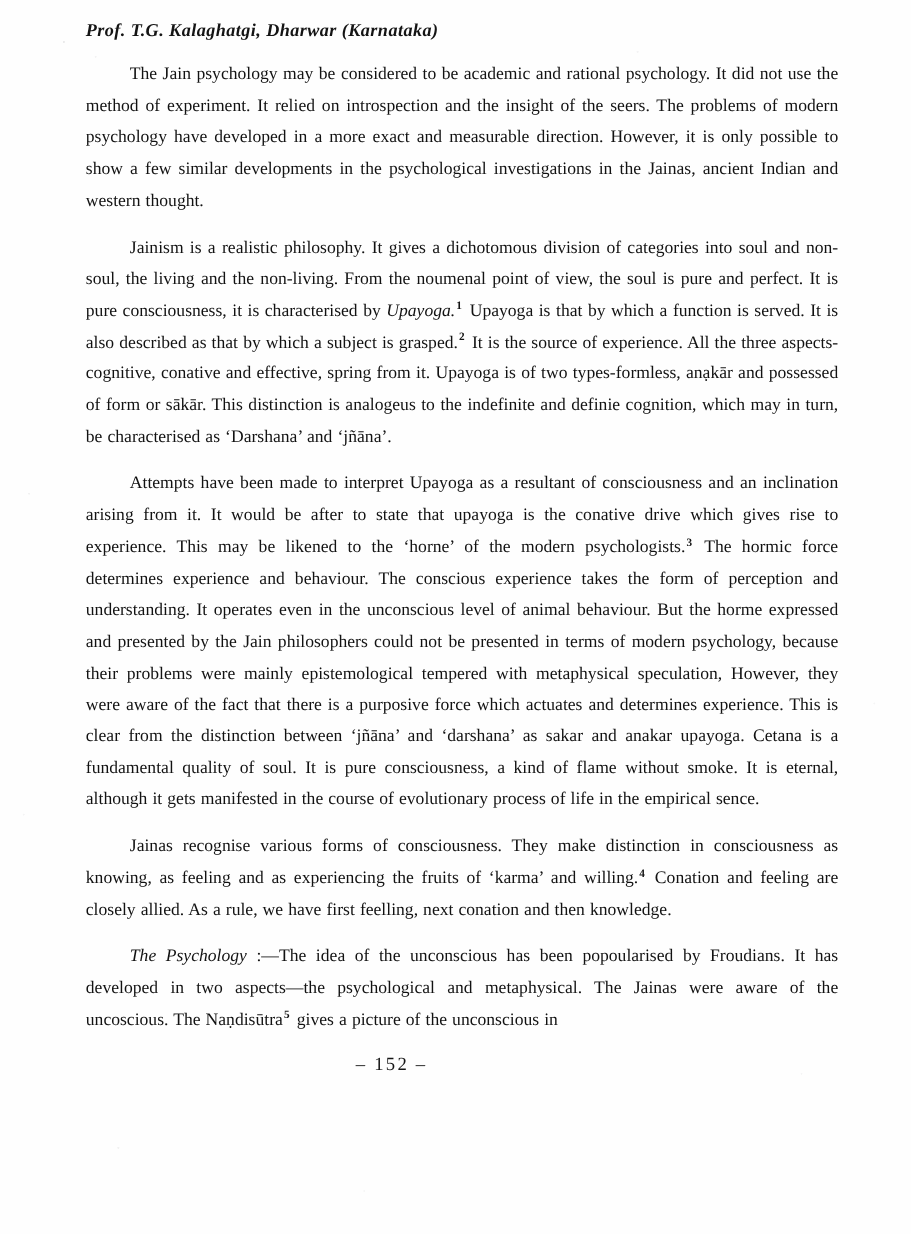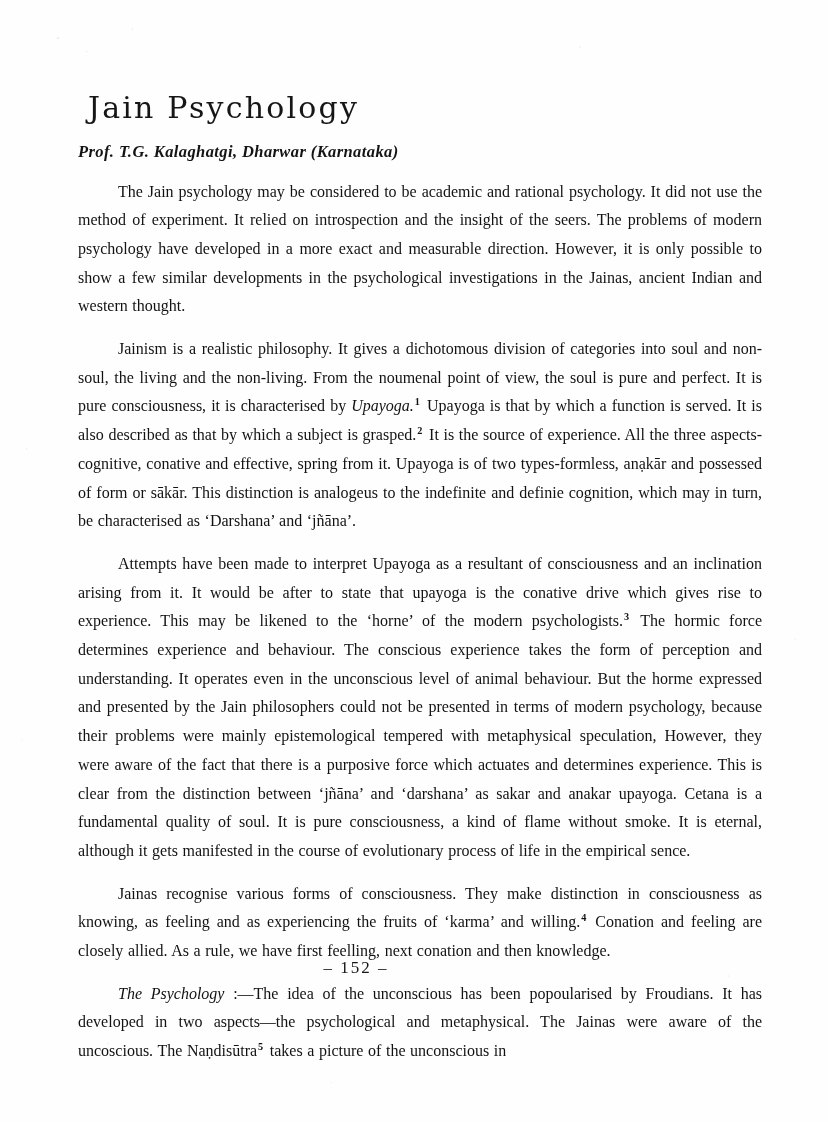--- a/index.html
+++ b/index.html
@@ -137,33 +137,32 @@
 </style>
 </head>
 <body>
 
 <div class="page">
 
   <div class="scan-noise"></div>
 
   <div class="content">
 
-    <h1 class="doc-title">Jain Psychology</h1>
 
     <div class="byline">Prof. T.G. Kalaghatgi, Dharwar (Karnataka)</div>
 
     <p class="para first"><span>The Jain psychology may be considered to be academic and rational psychology. It did not use the method of experiment. It relied on introspection and the insight of the seers. The problems of modern psychology have developed in a more exact and measurable direction. However, it is only possible to show a few similar developments in the psychological investigations in the Jainas, ancient Indian and western thought.</span></p>
 
     <p class="para"><span>Jainism is a realistic philosophy. It gives a dichotomous division of categories into soul and non-soul, the living and the non-living. From the noumenal point of view, the soul is pure and perfect. It is pure consciousness, it is characterised by </span><span class="it">Upayoga.</span><sup class="fn">1</sup><span> Upayoga is that by which a function is served. It is also described as that by which a subject is grasped.</span><sup class="fn">2</sup><span> It is the source of experience. All the three aspects-cognitive, conative and effective, spring from it. Upayoga is of two types-formless, anạkār and possessed of form or sākār. This distinction is analogeus to the indefinite and definie cognition, which may in turn, be characterised as ‘Darshana’ and ‘jñāna’.</span></p>
 
     <p class="para"><span>Attempts have been made to interpret Upayoga as a resultant of consciousness and an inclination arising from it. It would be after to state that upayoga is the conative drive which gives rise to experience. This may be likened to the ‘horne’ of the modern psychologists.</span><sup class="fn">3</sup><span> The hormic force determines experience and behaviour. The conscious experience takes the form of perception and understanding. It operates even in the unconscious level of animal behaviour. But the horme expressed and presented by the Jain philosophers could not be presented in terms of modern psychology, because their problems were mainly epistemological tempered with metaphysical speculation, However, they were aware of the fact that there is a purposive force which actuates and determines experience. This is clear from the distinction between ‘jñāna’ and ‘darshana’ as sakar and anakar upayoga. Cetana is a fundamental quality of soul. It is pure consciousness, a kind of flame without smoke. It is eternal, although it gets manifested in the course of evolutionary process of life in the empirical sence.</span></p>
 
     <p class="para"><span>Jainas recognise various forms of consciousness. They make distinction in consciousness as knowing, as feeling and as experiencing the fruits of ‘karma’ and willing.</span><sup class="fn">4</sup><span> Conation and feeling are closely allied. As a rule, we have first feelling, next conation and then knowledge.</span></p>
 
-    <p class="para"><span class="it">The Psychology</span><span> :—The idea of the unconscious has been popoularised by Froudians. It has developed in two aspects—the psychological and metaphysical. The Jainas were aware of the uncoscious. The Naṇdisūtra</span><sup class="fn">5</sup><span> takes a picture of the unconscious in</span></p>
+    <p class="para"><span class="it">The Psychology</span><span> :—The idea of the unconscious has been popoularised by Froudians. It has developed in two aspects—the psychological and metaphysical. The Jainas were aware of the uncoscious. The Naṇdisūtra</span><sup class="fn">5</sup><span> gives a picture of the unconscious in</span></p>
 
   </div>
 
   <div class="page-number">– 152 –</div>
 
   <div class="footer">
     <span class="f-left">Jain Education International</span>
     <span class="f-center">For Private &amp; Personal Use Only</span>
     <span class="f-right">www.jainelibrary.org</span>
   </div>

